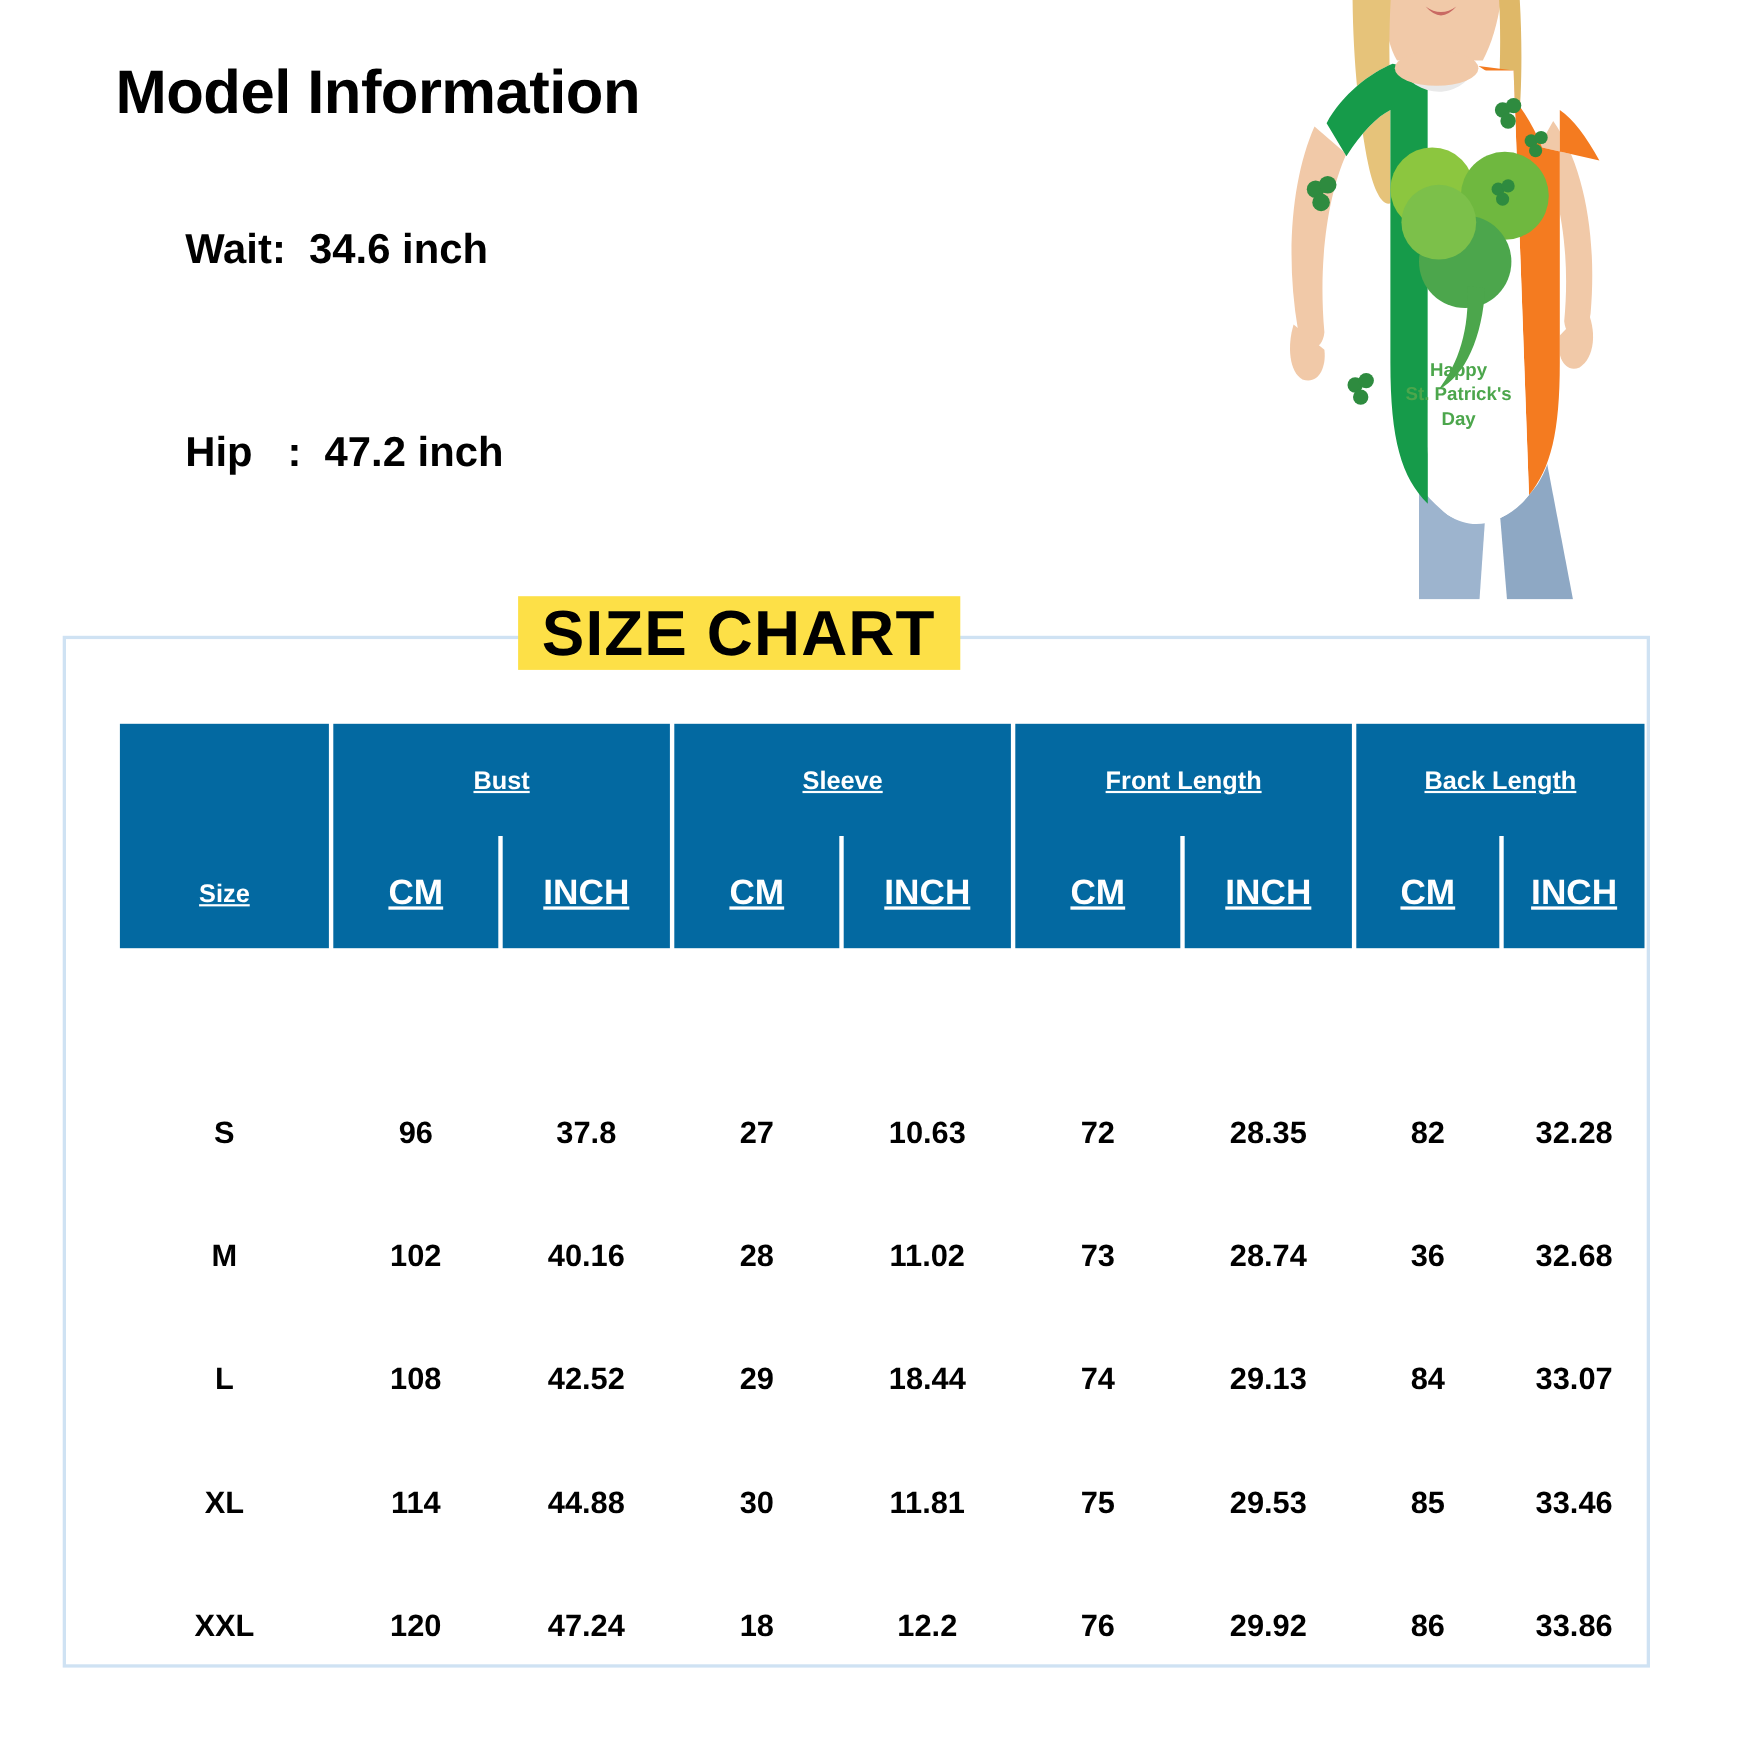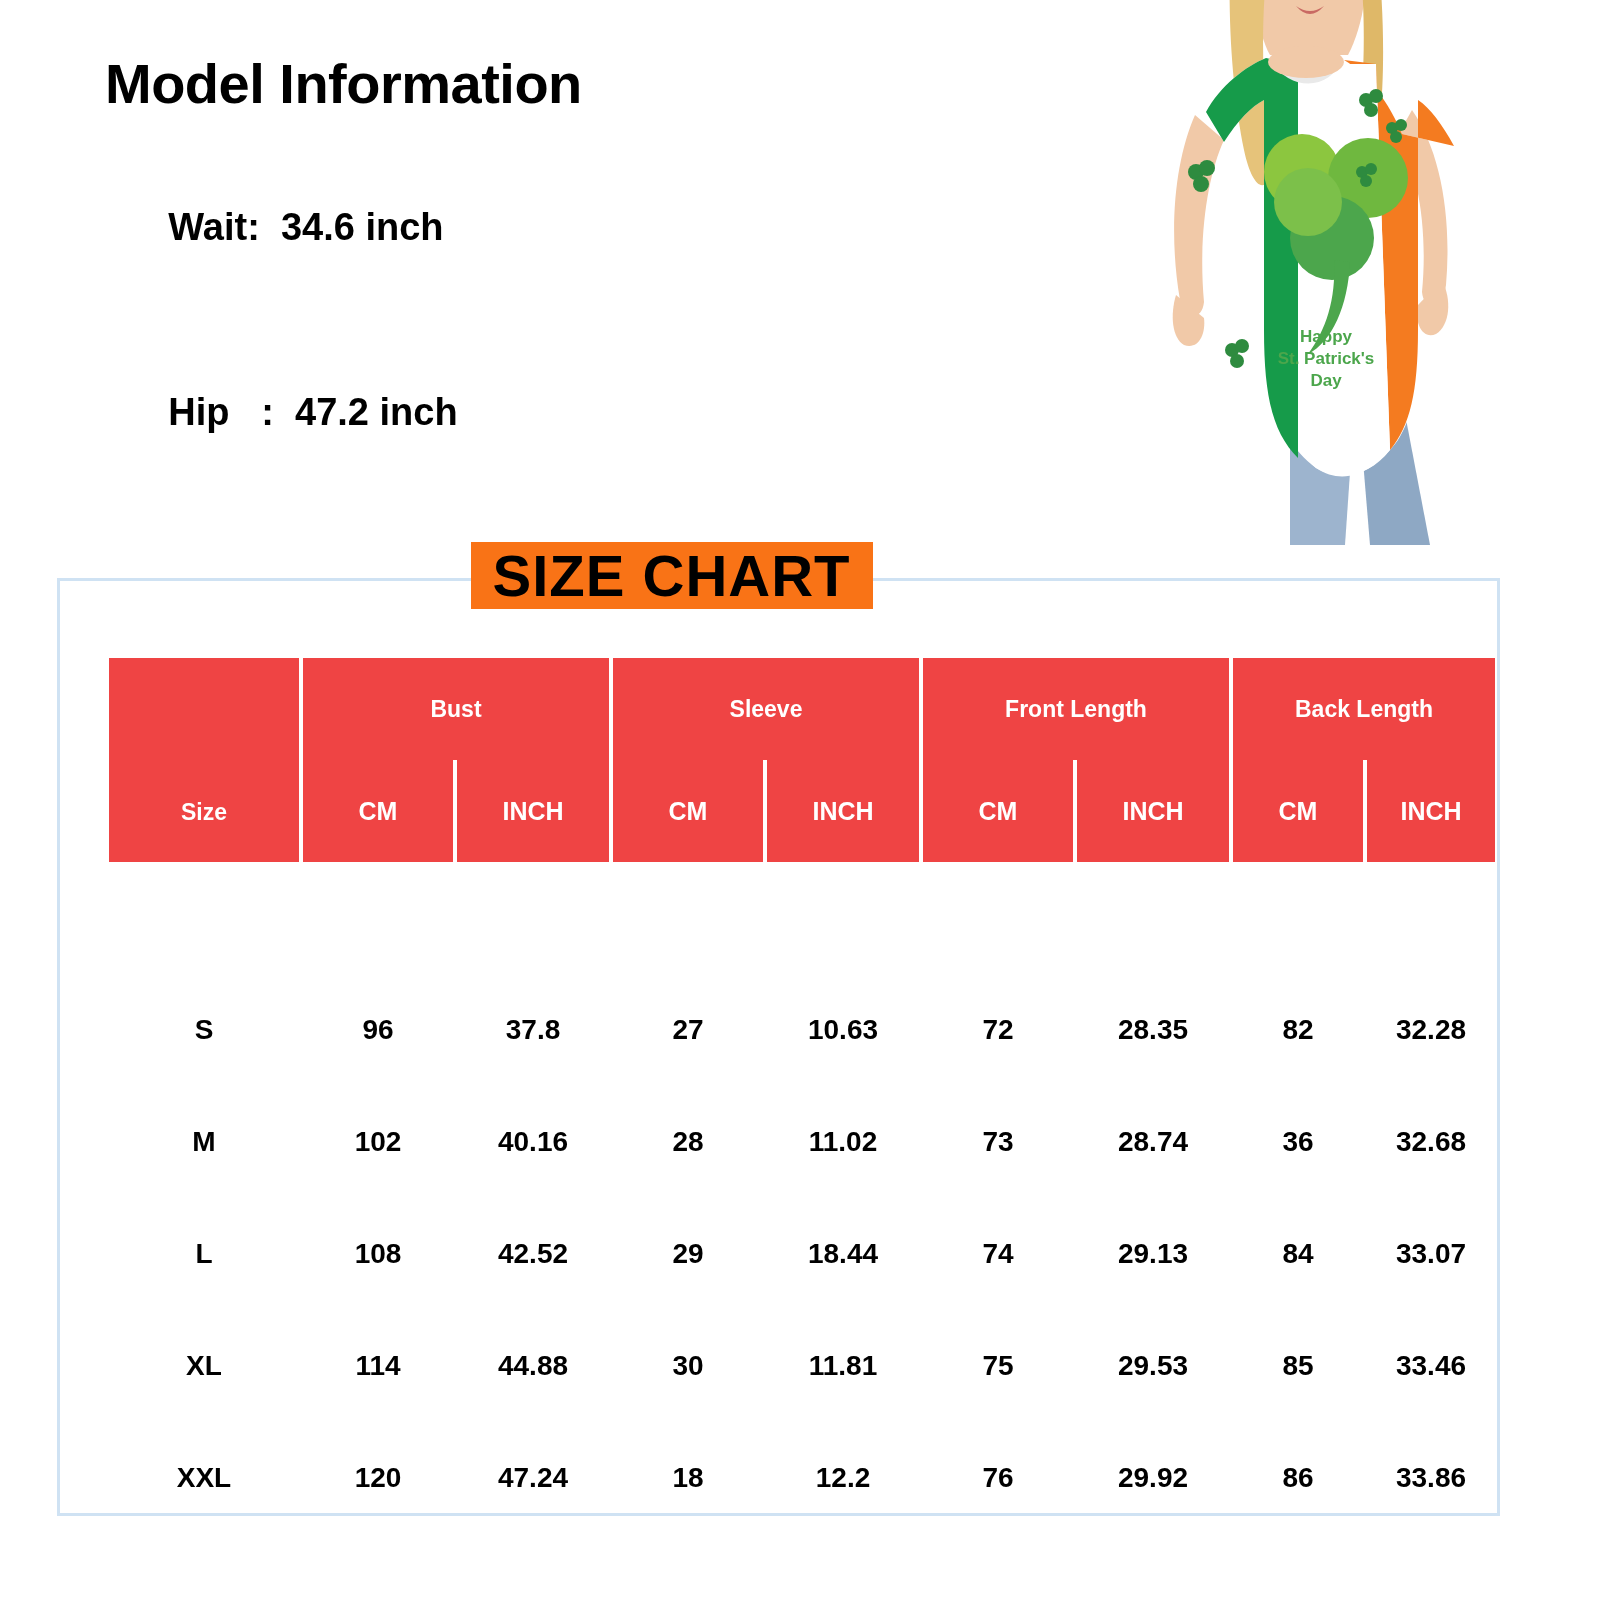--- a/index.html
+++ b/index.html
@@ -66,48 +66,49 @@
   .chart-heading {
     position: absolute;
     left: 0;
     right: 0;
     top: 542px;
     text-align: center;
     z-index: 5;
   }
   .chart-heading span {
     display: inline-block;
-    background: #f97316;
+    background: #fde047;
     padding: 0 22px;
     font-size: 58px;
     font-weight: bold;
     letter-spacing: 1px;
     color: #000000;
   }
 
   table.size-table {
     position: absolute;
     left: 105px;
     top: 658px;
     width: 1354px;
     border-collapse: separate;
     border-spacing: 4px 0;
     table-layout: fixed;
   }
   table.size-table th {
-    background: #ef4444;
+    background: #0369a1;
     color: #ffffff;
     font-size: 23px;
     font-weight: bold;
     text-align: center;
     padding: 12px;
     border: 0;
+    text-decoration: underline;
   }
   table.size-table th.grp { height: 100px; vertical-align: middle; }
-  table.size-table th.unit { height: 100px; vertical-align: middle; font-size: 25px; }
+  table.size-table th.unit { height: 100px; vertical-align: middle; font-size: 32px; }
   table.size-table th.size-head {
     height: 204px;
     vertical-align: bottom;
     padding-bottom: 36px;
     font-size: 23px;
   }
   table.size-table td {
     text-align: center;
     font-size: 28px;
     font-weight: bold;

